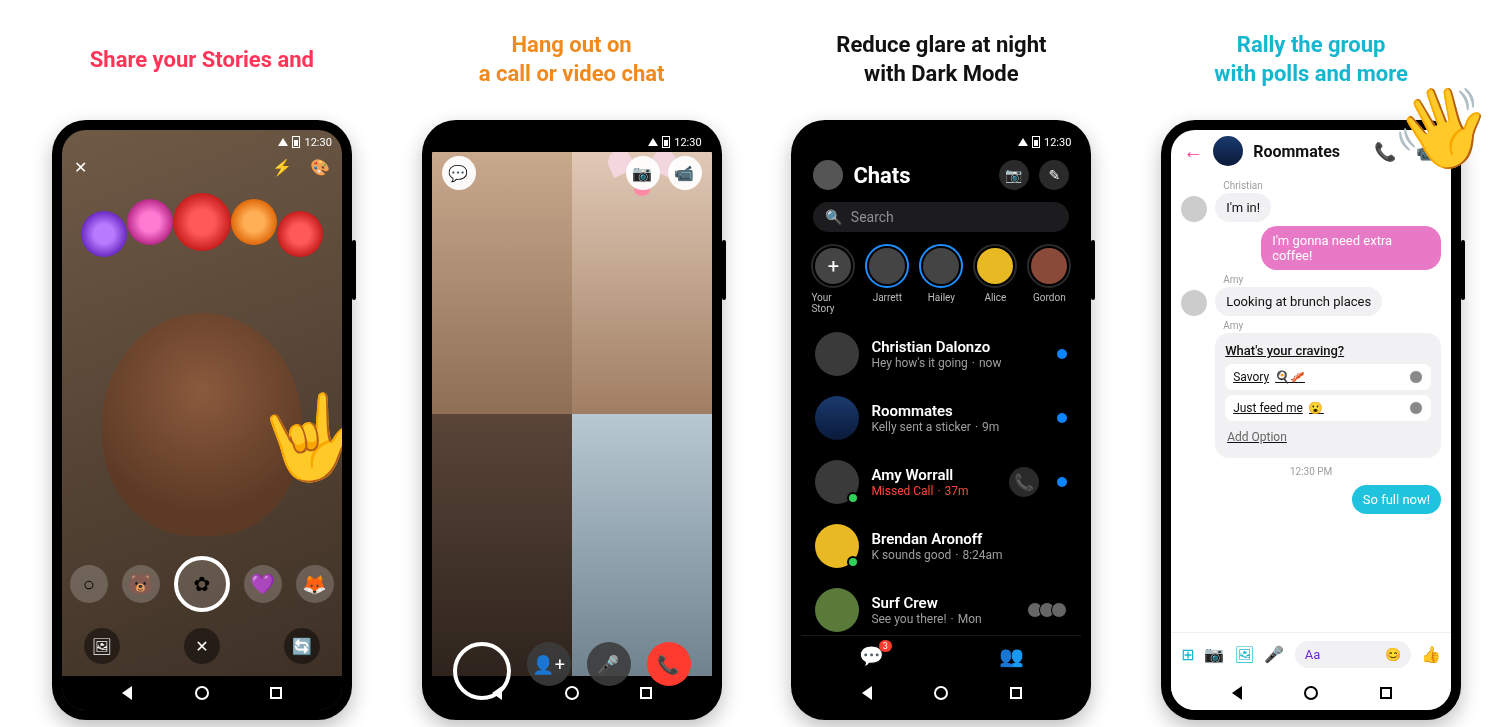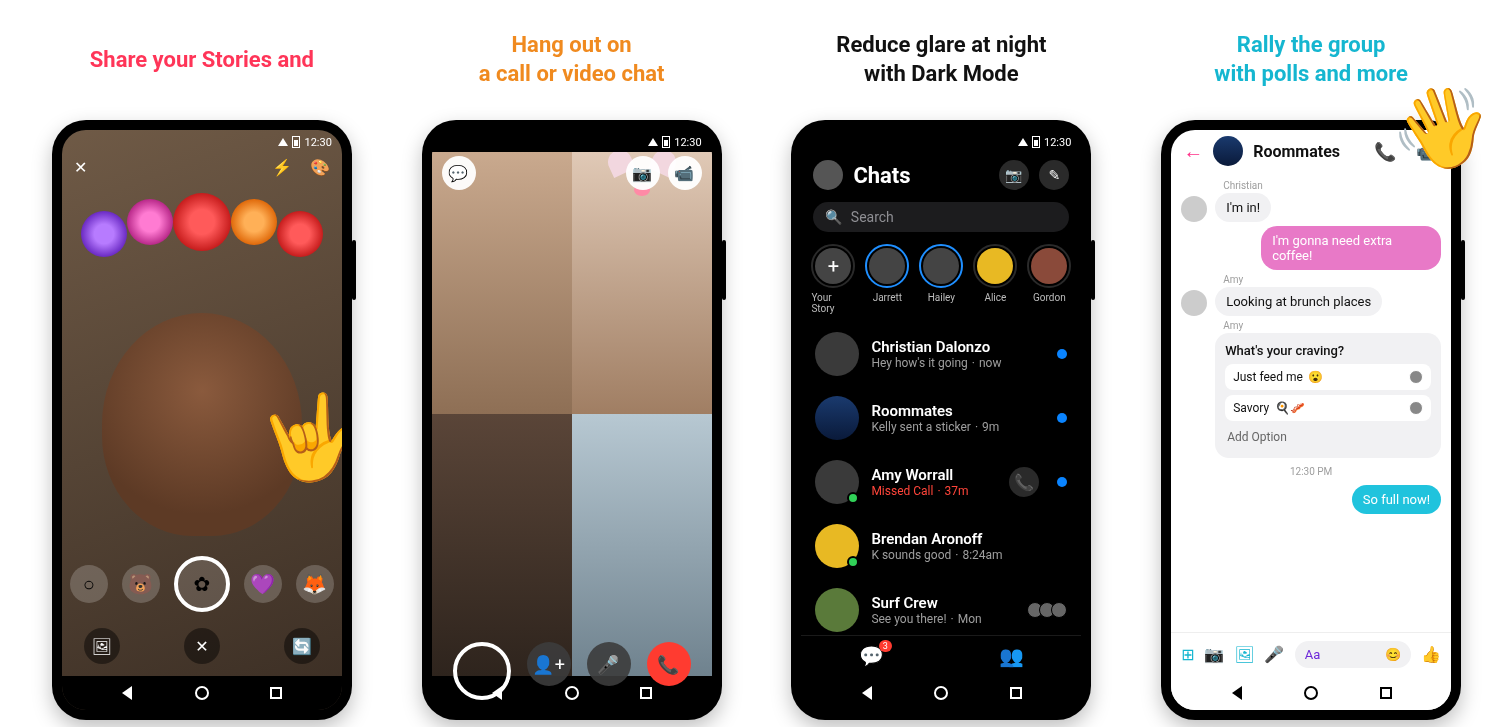--- a/index.html
+++ b/index.html
@@ -135,21 +135,21 @@
   .hicon{color:#ff2d87;font-size:18px;margin-left:10px;}
   .msgs{flex:1;padding:4px 10px;overflow:hidden;font-size:13px;}
   .mname{font-size:10px;color:#9e9e9e;margin:4px 0 2px 42px;}
   .mrow{display:flex;align-items:flex-end;gap:8px;margin-bottom:4px;}
   .mrow .av3{width:26px;height:26px;border-radius:50%;background:#ccc;flex-shrink:0;}
   .bubble{padding:7px 11px;border-radius:16px;max-width:180px;}
   .b-in{background:#f1f1f3;}
   .mrow.out{justify-content:flex-end;}
   .b-out{background:#e879c7;color:#fff;}
   .b-out2{background:#20c3dd;color:#fff;}
-  .poll{background:#f1f1f3;border-radius:14px;padding:10px;margin-left:34px;margin-bottom:6px;}
+  .poll{background:#f1f1f3;border-radius:14px;padding:10px;margin-left:34px;margin-bottom:6px;text-decoration:underline;}
   .poll .q{font-weight:500;margin-bottom:6px;}
   .opt{background:#fff;border-radius:8px;padding:6px 8px;margin-bottom:5px;display:flex;align-items:center;gap:6px;font-size:12px;position:relative;overflow:hidden;}
   .opt .bar{position:absolute;left:0;top:0;bottom:0;background:#9a8cf4;z-index:0;}
   .opt span,.opt .voters{position:relative;z-index:1;}
   .opt.sweet{color:#fff;}
   .opt .voters{margin-left:auto;display:flex;}
   .opt .voters .v{width:14px;height:14px;border-radius:50%;background:#888;border:1px solid #fff;margin-left:-3px;}
   .addopt{color:#666;font-size:12px;padding:4px 2px;}
   .timestamp{text-align:center;font-size:10px;color:#9e9e9e;margin:8px 0;}
   .composer{display:flex;align-items:center;gap:10px;padding:8px 10px;border-top:1px solid #eee;color:#15b6d0;}
@@ -420,29 +420,29 @@
           </div>
           <div class="mname">Amy</div>
           <div class="mrow">
             <div class="av3"></div>
             <div class="bubble b-in">Looking at brunch places</div>
           </div>
           <div class="mname">Amy</div>
           <div class="poll">
             <div class="q">What's your craving?</div>
             <div class="opt">
-              <span>Just feed me</span>
-                <span>😮</span>
+              <span>Savory</span>
+                <span>🍳🥓</span>
               <div class="voters">
                   <div class="v"></div>
                 </div>
             </div>
             <div class="opt">
-              <span>Savory</span>
-                <span>🍳🥓</span>
+              <span>Just feed me</span>
+                <span>😮</span>
               <div class="voters">
                   <div class="v"></div>
                 </div>
             </div>
             <div class="addopt">Add Option</div>
           </div>
           <div class="timestamp">12:30 PM</div>
           <div class="mrow out">
             <div class="bubble b-out2">So full now!</div>
           </div>

